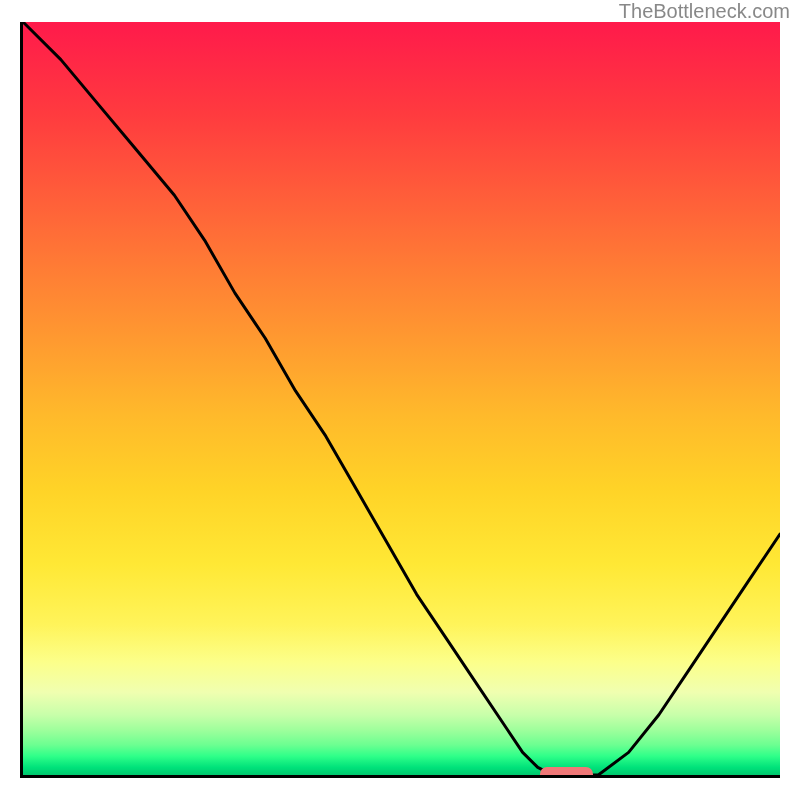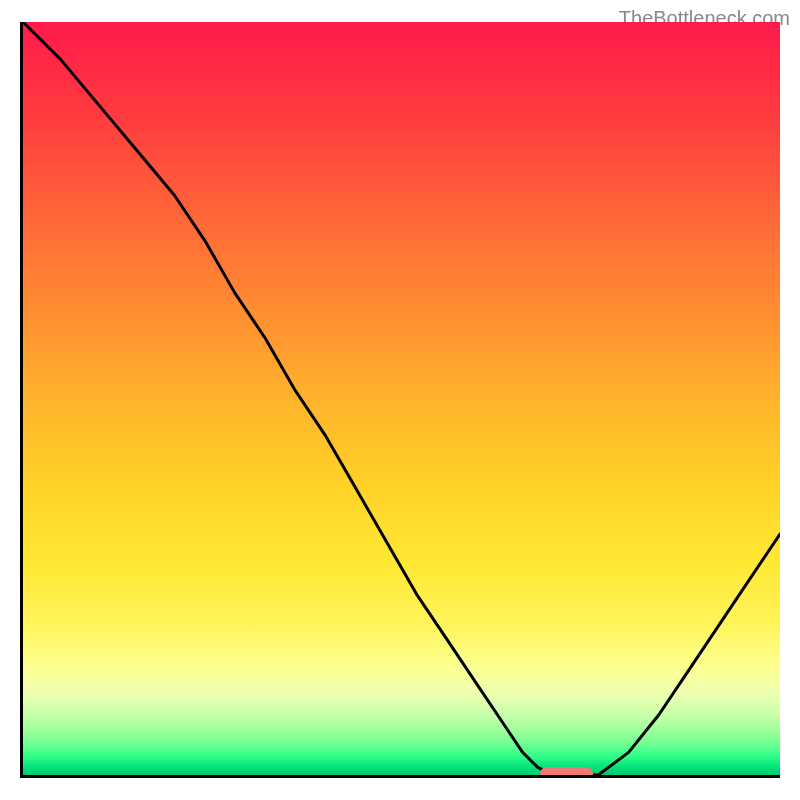--- a/index.html
+++ b/index.html
@@ -6,21 +6,21 @@
     margin: 0;
     padding: 0;
     width: 800px;
     height: 800px;
     background: #fff;
     font-family: Arial, sans-serif;
     position: relative;
   }
   .watermark {
     position: absolute;
-    top: 7px;
+    top: 0;
     right: 10px;
     color: #888;
     font-size: 20px;
     font-weight: 500;
   }
   .plot {
     position: absolute;
     left: 20px;
     top: 22px;
     width: 760px;

